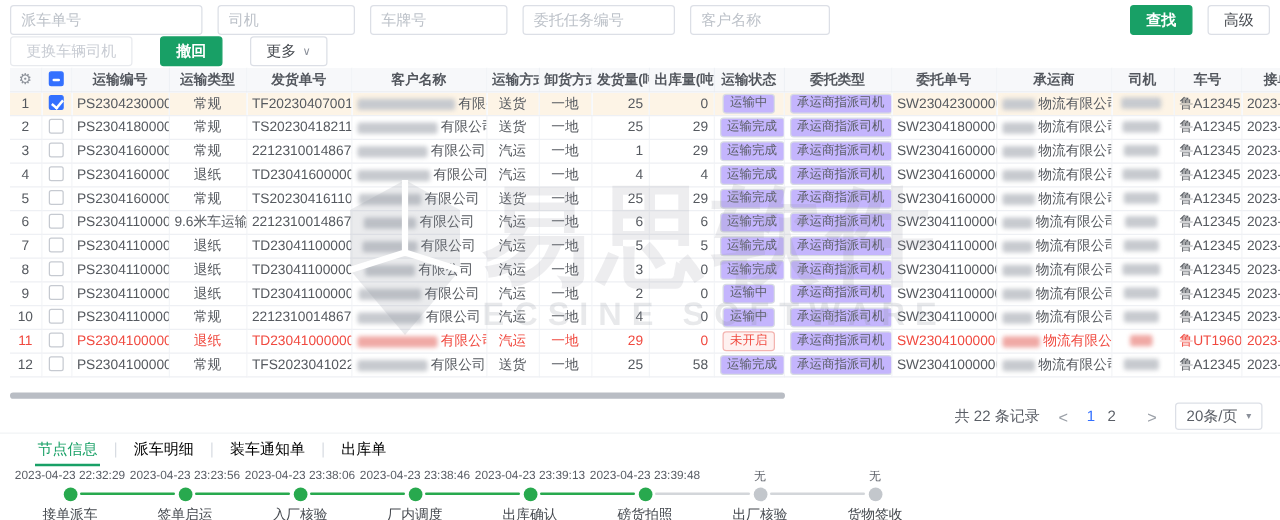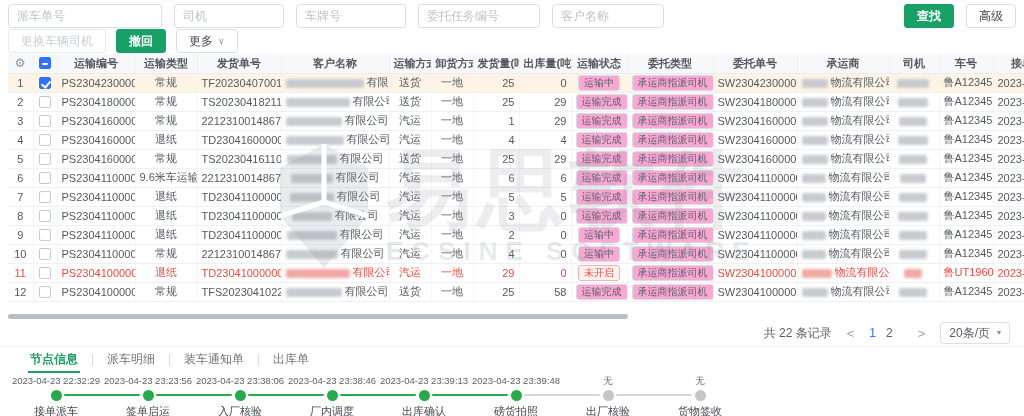--- a/index.html
+++ b/index.html
@@ -20,33 +20,33 @@
   .ipt::placeholder{color:#bdc2c9}
   .w150{width:154px}.w110{width:110px}.w120{width:122px}.w112{width:112px}
   .spacer{flex:1}
   .btn{height:24px;padding:0 12px;border-radius:3px;font-size:12px;display:inline-flex;align-items:center;gap:5px;cursor:pointer;white-space:nowrap}
   .btn-green{background:var(--green);border:1px solid var(--green);color:#fff;font-weight:700}
   .btn-plain{background:#fff;border:1px solid var(--border);color:#45494f}
   .btn-disabled{background:#fff;border:1px solid #e8eaee;color:#c9cdd4}
   .caret{font-size:9px;color:#8a8f99;line-height:1}
 
   
-  .action-bar{display:flex;align-items:center;gap:10px;padding:0 8px 2px 8px;height:24px}
+  .action-bar{display:flex;align-items:center;gap:22px;padding:0 8px 2px 8px;height:24px}
 
   
   .table-wrap{position:relative;margin-left:8px;width:1016px;height:266px;overflow:hidden}
   table{border-collapse:collapse;table-layout:fixed;font-size:11px;width:1065px}
   th{background:var(--hdr-bg);color:#53575e;font-weight:700;height:19px;padding:0 4px;
      border-bottom:1px solid #e9ecf1;border-right:1px solid #eef1f5;white-space:nowrap;overflow:hidden}
   td{height:19px;padding:0 4px;text-align:center;color:#55595f;white-space:nowrap;overflow:hidden;
      border-bottom:1px solid #eef0f4;border-right:1px solid #f3f5f8}
   td.l{text-align:left} td.r{text-align:right}
   tr.sel td{background:var(--sel-bg)}
   tr.red td{color:var(--red)}
-  .badge{display:inline-block;border:1px solid #d8dce3;border-radius:3px;padding:1px 5px;font-size:10px;line-height:12px;color:#5a5e66;background:#f9a8d4}
+  .badge{display:inline-block;border:1px solid #d8dce3;border-radius:3px;padding:1px 5px;font-size:10px;line-height:12px;color:#5a5e66;background:#c4b5fd}
   .badge-red{border-color:#f3b4b0;color:var(--red);background:#fef1f0}
   .cb{display:inline-block;width:12px;height:12px;border:1px solid #c6cad1;border-radius:2px;background:#fff;position:relative;vertical-align:-2px;cursor:pointer}
   .cb.indet,.cb.checked{background:var(--blue);border-color:var(--blue)}
   .cb.indet::after{content:'';position:absolute;left:2px;right:2px;top:5px;height:2px;background:#fff;border-radius:1px}
   .cb.checked::after{content:'';position:absolute;left:3px;top:1px;width:4px;height:7px;border:solid #fff;border-width:0 2px 2px 0;transform:rotate(40deg)}
   .gear{color:#8e939b;font-size:12px;cursor:pointer}
   .mask{display:inline-block;height:9px;border-radius:2px;background:#c7cacf;filter:blur(1.5px);vertical-align:middle;margin-right:3px}
   tr.red .mask{background:#f0a9a5}
   .hscroll{position:absolute;left:0;bottom:0;width:100%;height:7px;background:#fff}
   .hthumb{position:absolute;left:0;top:1px;height:5px;width:61%;background:#b9bdc4;border-radius:3px;cursor:pointer}
@@ -59,22 +59,22 @@
   
   .pager{display:flex;align-items:center;justify-content:flex-end;gap:15px;height:26px;padding-right:14px;font-size:12px;color:#5a5e66}
   .pnum{min-width:14px;text-align:center;cursor:pointer}
   .pnum.active{color:var(--blue)}
   .parrow{color:#9ba0a8;cursor:pointer;font-size:13px}
   .psize{border:1px solid var(--border);border-radius:3px;height:22px;display:flex;align-items:center;gap:7px;padding:0 8px;color:#5a5e66;cursor:pointer}
   .psize .caret{font-size:8px}
 
   
   .tabs{display:flex;align-items:center;height:26px;padding-left:16px;font-size:12px;border-top:1px solid #f1f3f5}
-  .tab{padding:0 14px;height:26px;line-height:24px;color:#737373;position:relative;cursor:pointer}
-  .tab.active{color:var(--green);font-weight:700}
+  .tab{padding:0 14px;height:26px;line-height:24px;color:#000000;position:relative;cursor:pointer}
+  .tab.active{color:var(--green);font-weight:400}
   .tab.active::after{content:'';position:absolute;left:12px;right:12px;bottom:0;height:2px;background:var(--green)}
   .tab-div{width:1px;height:12px;background:#d8dce2}
 
   
   .timeline{display:flex;padding-left:10px;margin-top:3px}
   .t-step{width:92px;text-align:center;position:relative}
   .t-time{height:13px;font-size:9.5px;color:#5a5e66;white-space:nowrap}
   .t-dot{width:11px;height:11px;border-radius:50%;margin:2px auto 0;background:var(--tgreen)}
   .t-step.pend .t-dot{background:#c3c7cc}
   .t-step::after{content:'';position:absolute;top:19px;left:calc(50% + 8px);width:calc(100% - 16px);height:2px;border-radius:1px;background:var(--tgreen)}

